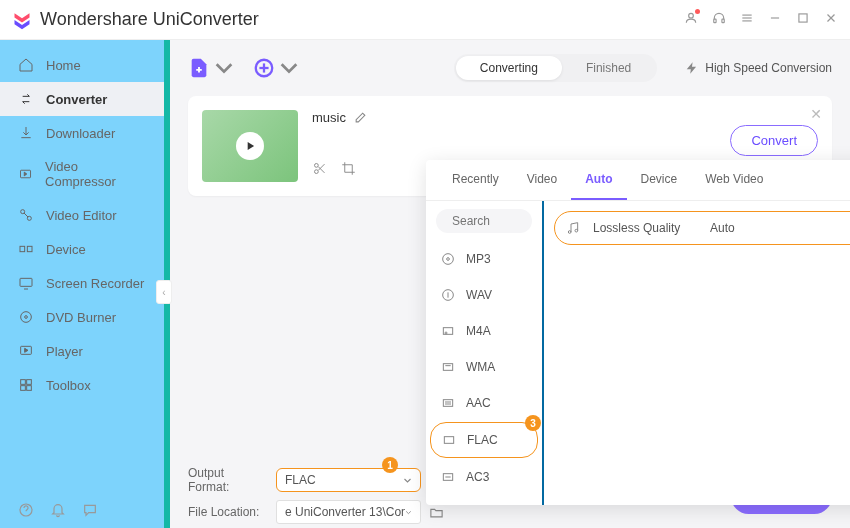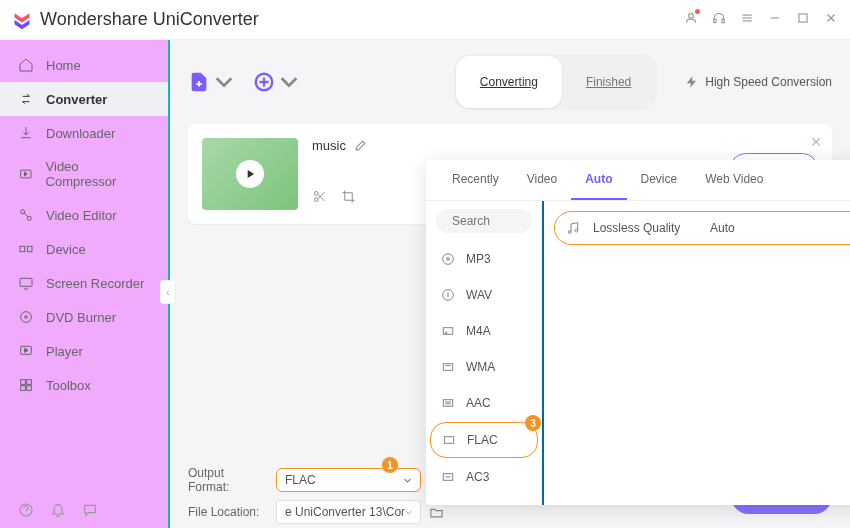--- a/index.html
+++ b/index.html
@@ -9,33 +9,33 @@
 .titlebar { height: 40px; background: #fff; display: flex; align-items: center; padding: 0 12px; border-bottom: 1px solid #eee; }
 .app-logo { width: 20px; height: 20px; margin-right: 8px; }
 .app-title { font-size: 18px; color: #333; font-weight: 500; flex: 1; }
 .titlebar-icons { display: flex; gap: 14px; align-items: center; color: #888; }
 .titlebar-icons svg { width: 14px; height: 14px; }
 .badge-dot { position: relative; }
 .badge-dot::after { content: ''; position: absolute; top: -2px; right: -2px; width: 5px; height: 5px; background: #ff5a5a; border-radius: 50%; }
 
 
 .main { display: flex; height: 488px; }
-.sidebar { width: 170px; background: #f0abfc; border-right: 2px solid #14b8a6; padding-top: 8px; position: relative; }
+.sidebar { width: 170px; background: #7dd3fc; border-right: 6px solid #14b8a6; padding-top: 8px; position: relative; }
 .sidebar-item { display: flex; align-items: center; gap: 12px; padding: 9px 18px; cursor: pointer; color: #666; font-size: 13px; }
 .sidebar-item.active { background: #eef0f4; color: #333; font-weight: 600; }
 .sidebar-item svg { width: 16px; height: 16px; stroke: currentColor; fill: none; stroke-width: 1.5; }
 .sidebar-collapse { position: absolute; right: -8px; top: 240px; width: 16px; height: 24px; background: #fff; border: 1px solid #eee; border-radius: 3px; display: flex; align-items: center; justify-content: center; cursor: pointer; color: #aaa; font-size: 10px; }
 
 
 .content { flex: 1; padding: 14px 18px; position: relative; }
 .toolbar { display: flex; align-items: center; gap: 18px; margin-bottom: 14px; }
 .tool-btn { display: flex; align-items: center; gap: 3px; cursor: pointer; color: #7a5cff; }
 .tool-btn svg { width: 22px; height: 22px; }
 .tab-switch { margin-left: auto; margin-right: 10px; display: flex; background: #f0f0f2; border-radius: 16px; padding: 2px; }
-.tab-switch-btn { padding: 19px 24px; border-radius: 14px; font-size: 12px; color: #777; cursor: pointer; text-decoration: underline; }
+.tab-switch-btn { padding: 5px 24px; border-radius: 14px; font-size: 12px; color: #777; cursor: pointer; }
 .tab-switch-btn.active { background: #fff; color: #333; box-shadow: 0 1px 3px rgba(0,0,0,0.08); }
 .hsc { display: flex; align-items: center; gap: 6px; font-size: 12px; color: #555; cursor: pointer; }
 
 
 .file-card { background: #fff; border-radius: 8px; padding: 14px; display: flex; gap: 14px; position: relative; box-shadow: 0 1px 2px rgba(0,0,0,0.04); }
 .thumb { width: 96px; height: 72px; background: linear-gradient(135deg, #a8d8a8, #7cc47c); border-radius: 4px; position: relative; display: flex; align-items: center; justify-content: center; }
 .play-icon { width: 28px; height: 28px; background: #fff; border-radius: 50%; display: flex; align-items: center; justify-content: center; color: #333; }
 .file-info { flex: 1; }
 .file-name-row { display: flex; align-items: center; gap: 8px; }
 .file-name { font-size: 13px; color: #333; }

